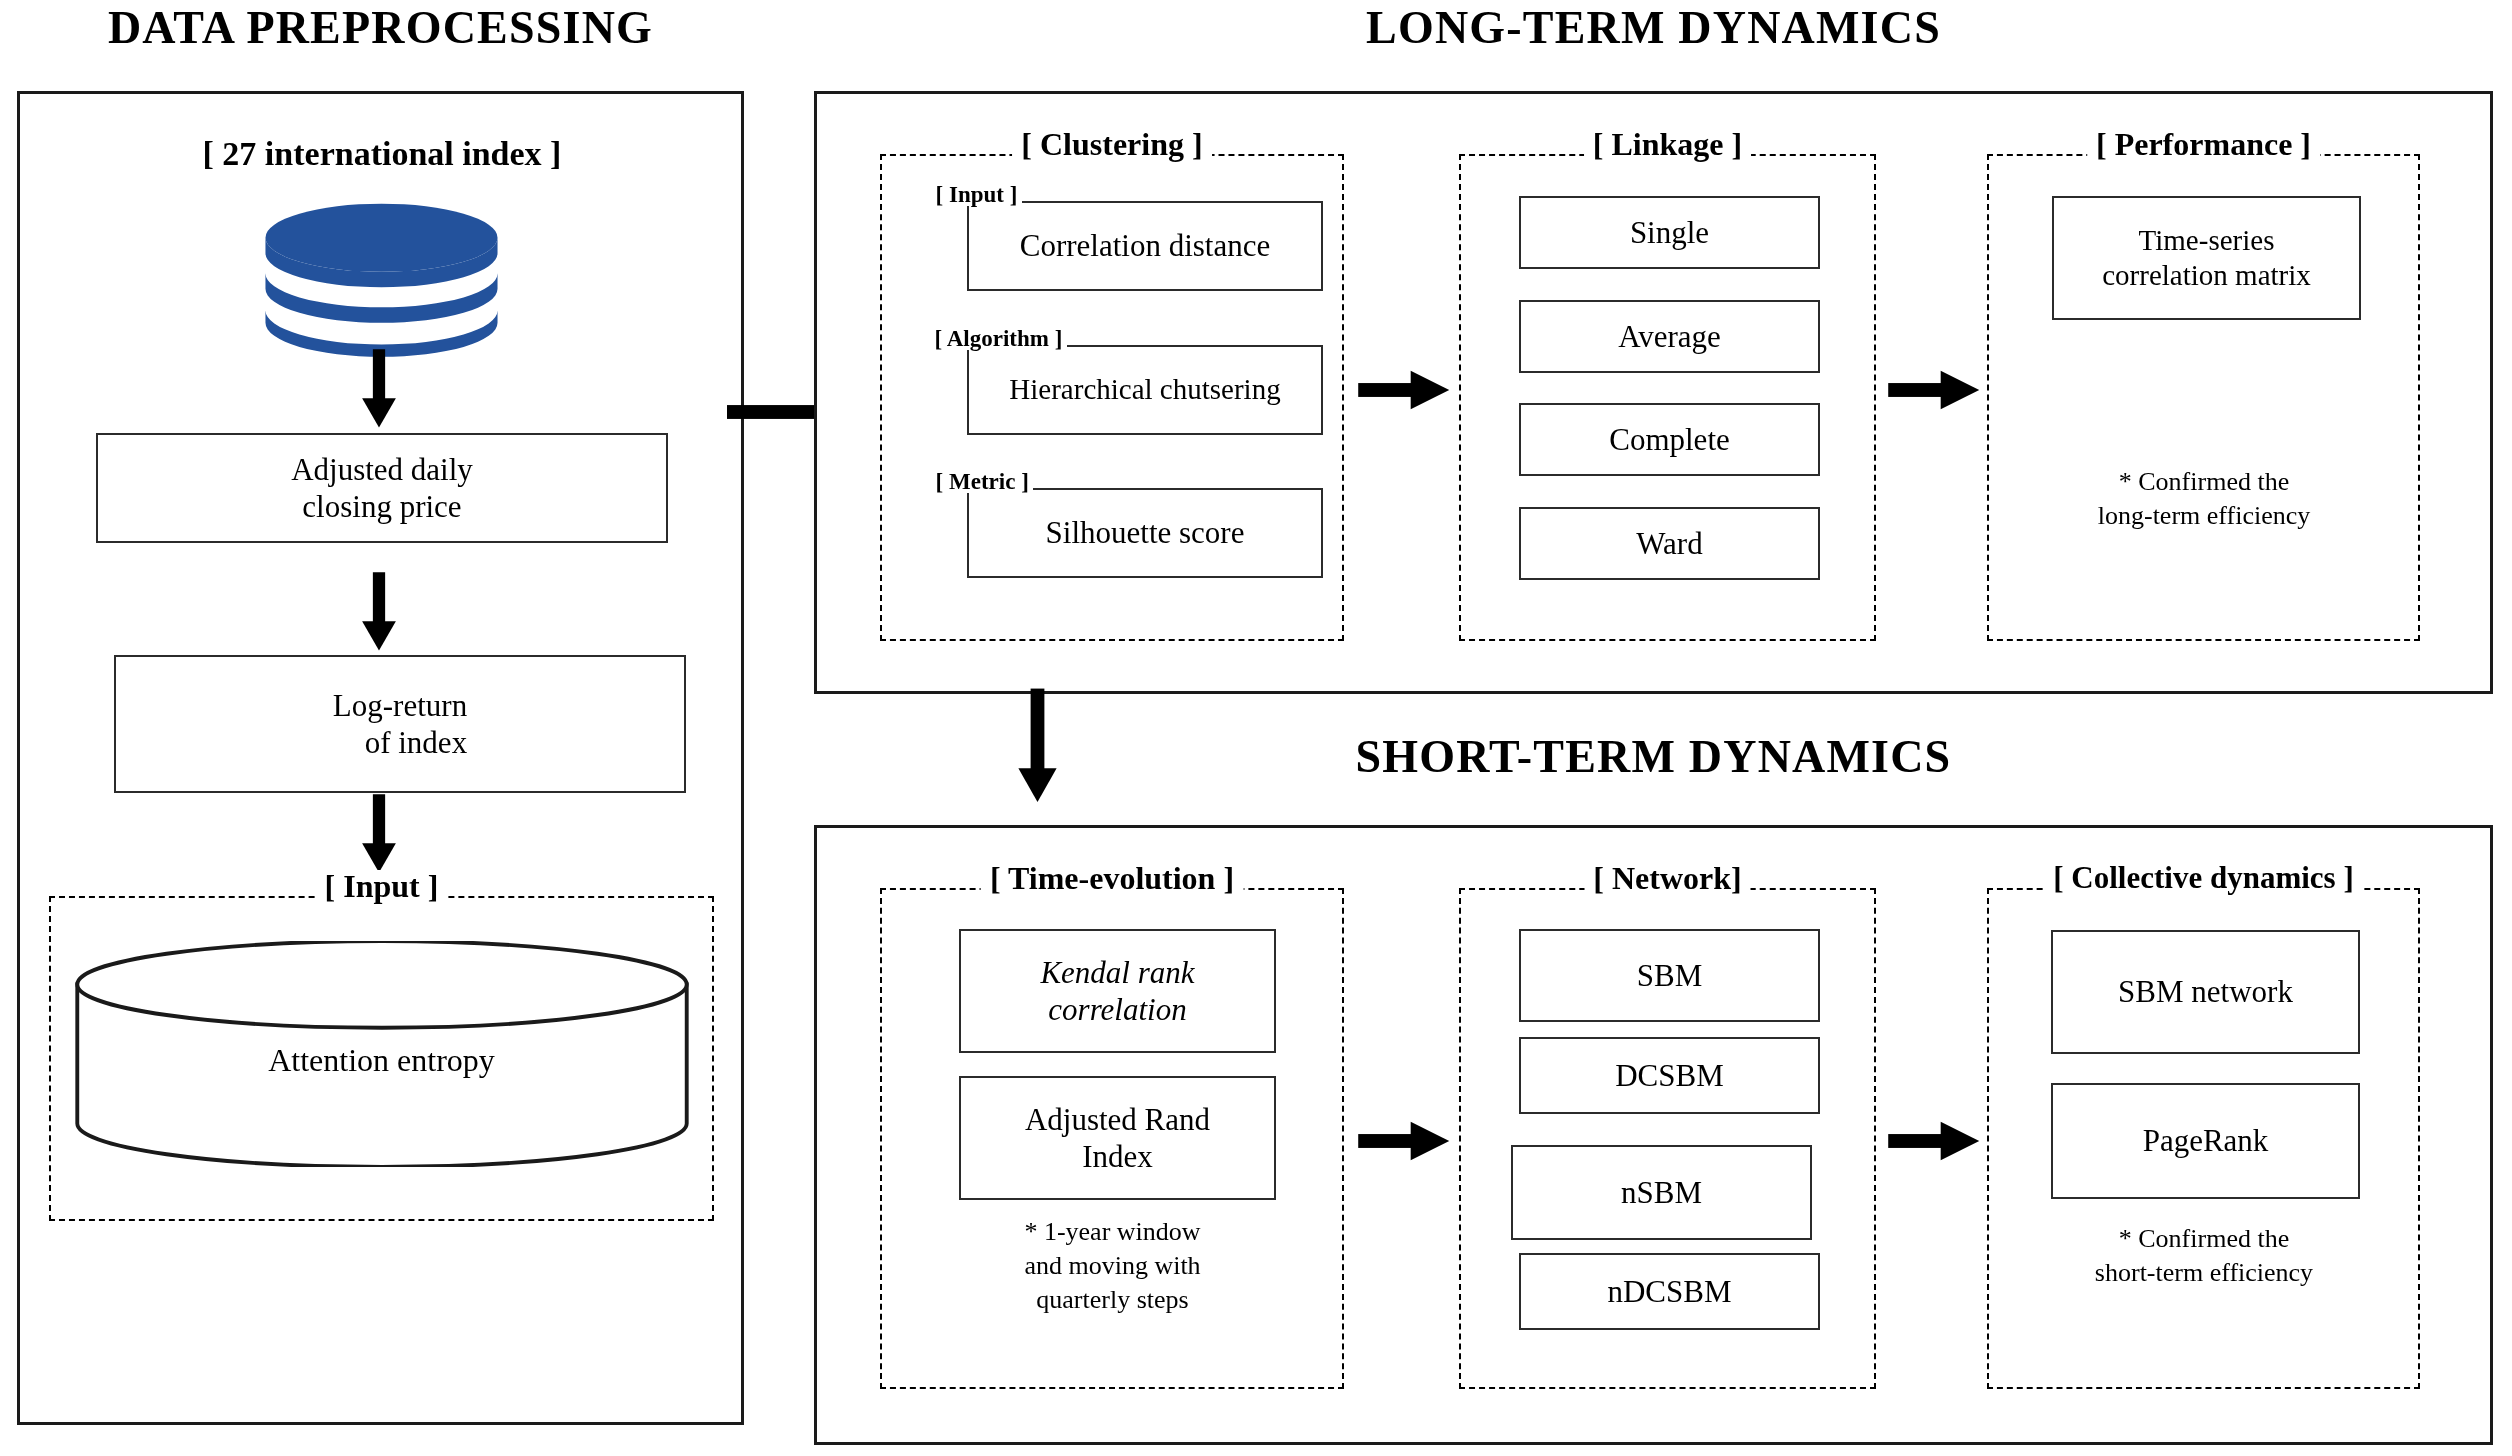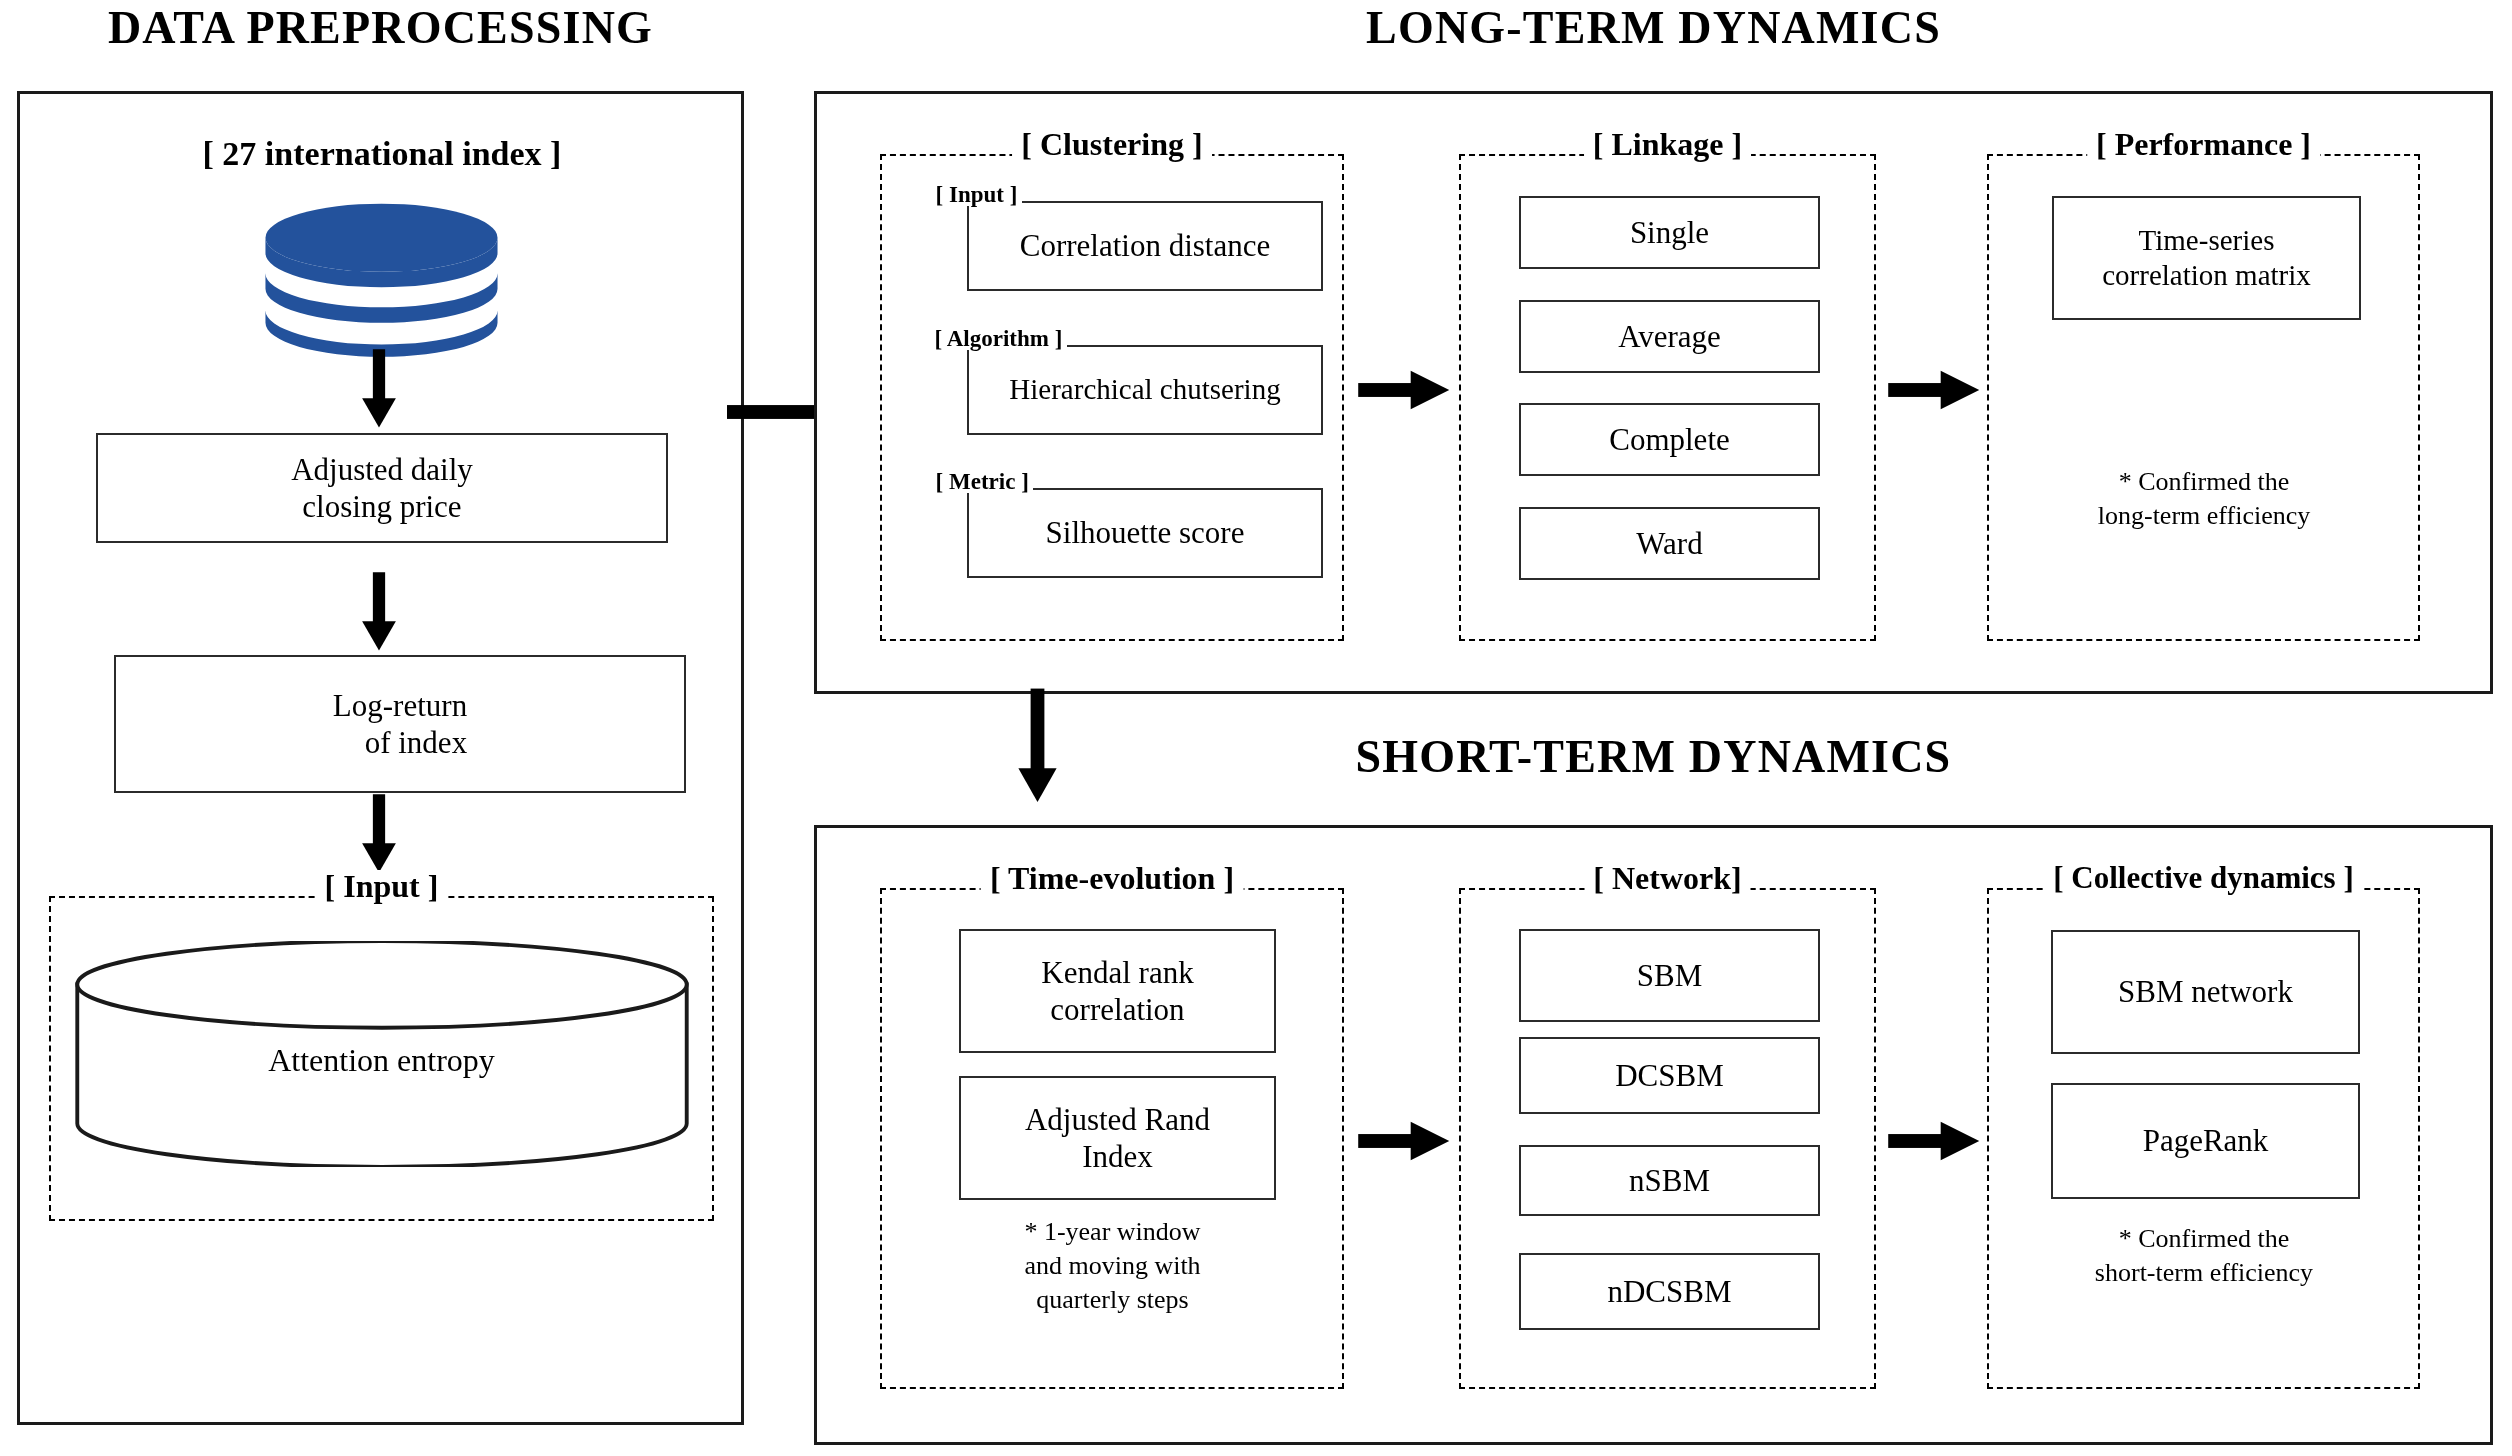--- a/index.html
+++ b/index.html
@@ -263,21 +263,21 @@
       <rect x="23" y="0" width="18" height="108" fill="#000"></rect>
       <polygon points="7,104 57,104 32,148" fill="#000"></polygon>
     </svg>
   </div>
 
   <div class="outer-panel" style="left:814px; top:805px; width:1679px; height:620px;margin-top:20px;">
 
     <div class="dashed-panel" style="left:63px; top:60px; width:464px; height:501px;">
       <div class="group-title">[ Time-evolution ]</div>
 
-      <div class="box" style="left:77px; top:39px; width:317px; height:124px; white-space:pre-line;">Kendal rank
+      <div class="box" style="left:77px; top:39px; width:317px; height:124px; white-space:pre-line;font-style:italic;">Kendal rank
 correlation</div>
       <div class="box" style="left:77px; top:186px; width:317px; height:124px; white-space:pre-line;">Adjusted Rand
 Index</div>
 
       <div class="note" style="left:0px; top:325px; width:461px;">* 1-year window
 and moving  with
 quarterly steps</div>
     </div>
 
     <div class="arrow" style="left:541px; top:286px;">
@@ -285,21 +285,21 @@
         <rect x="0" y="26" width="74" height="18" fill="#000"></rect>
         <polygon points="68,10 68,60 118,35" fill="#000"></polygon>
       </svg>
     </div>
 
     <div class="dashed-panel" style="left:642px; top:60px; width:417px; height:501px;">
       <div class="group-title">[ Network]</div>
 
       <div class="box" style="left:58px; top:39px; width:301px; height:93px;">SBM</div>
       <div class="box" style="left:58px; top:147px; width:301px; height:77px;">DCSBM</div>
-      <div class="box" style="left:58px; top:255px; width:301px; height:71px;">nSBM</div>
+      <div class="box" style="left:50px; top:255px; width:301px; height:95px;">nSBM</div>
       <div class="box" style="left:58px; top:363px; width:301px; height:77px;">nDCSBM</div>
     </div>
 
     <div class="arrow" style="left:1071px; top:286px;">
       <svg width="93" height="54" viewBox="0 0 120 70" xmlns="http://www.w3.org/2000/svg">
         <rect x="0" y="26" width="74" height="18" fill="#000"></rect>
         <polygon points="68,10 68,60 118,35" fill="#000"></polygon>
       </svg>
     </div>
 

